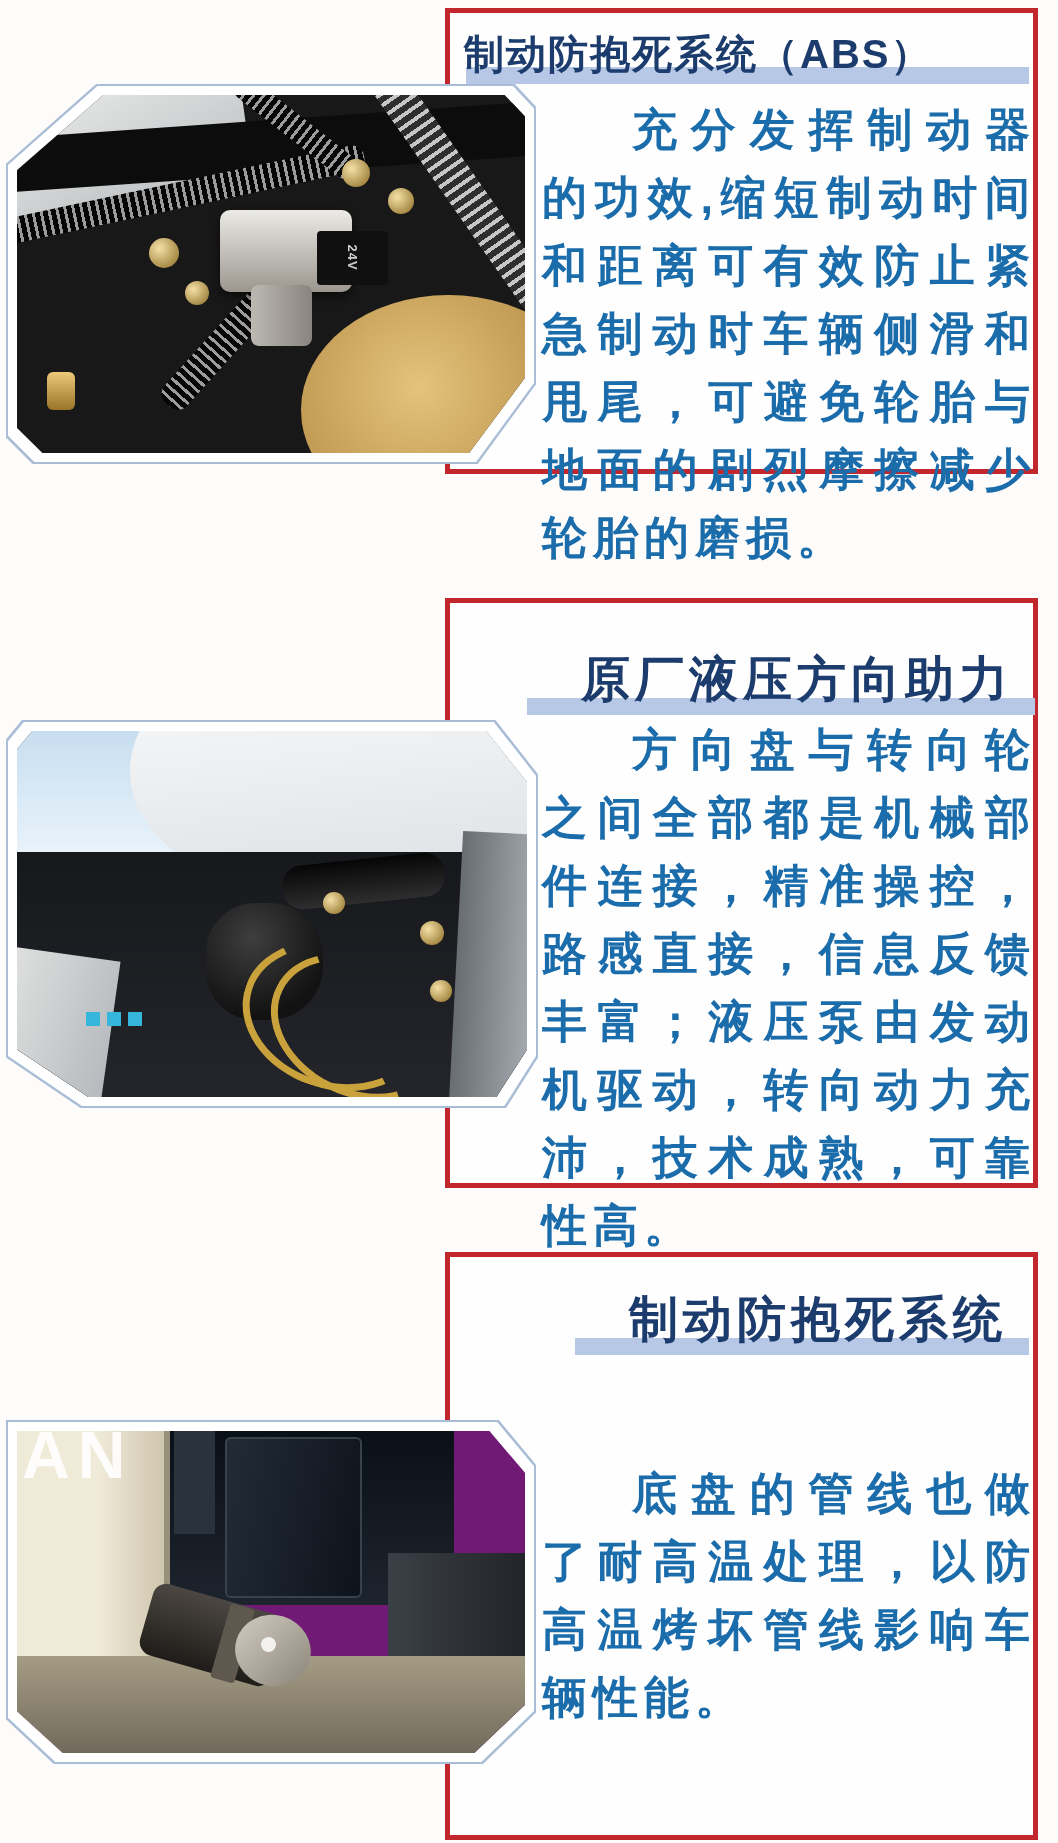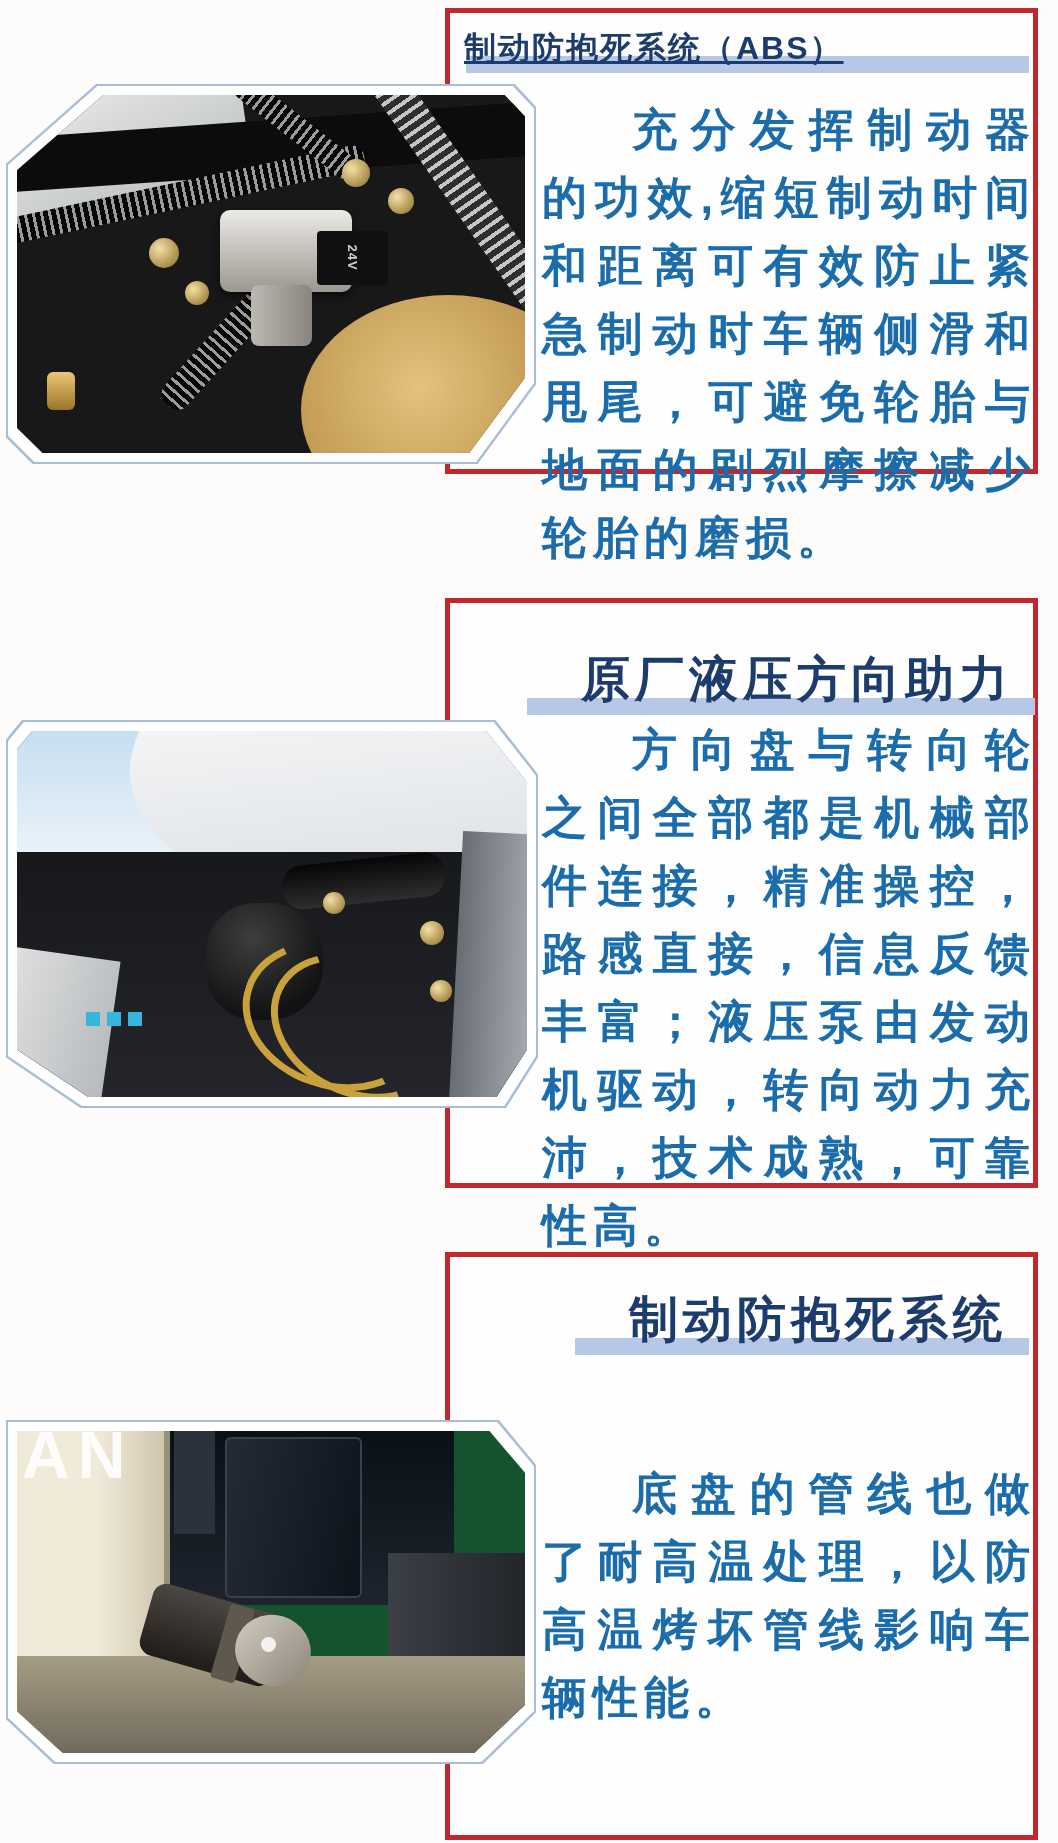--- a/index.html
+++ b/index.html
@@ -30,21 +30,21 @@
   .t1{padding:14px 10px 0 14px;text-align:left;}
   .t2{padding:44px 20px 0 0;display:flex;justify-content:flex-end;}
   .t3{padding:30px 26px 0 0;display:flex;justify-content:flex-end;}
   .chip{position:relative;display:inline-block;}
   .t1 .chip{display:block;}
   .title-txt{
     position:relative;z-index:2;
     font-weight:bold;color:#1c3c6e;
     white-space:nowrap;
   }
-  .t1 .title-txt{font-size:32px;letter-spacing:2px;text-decoration:underline;}
+  .t1 .title-txt{font-size:40px;letter-spacing:2px;}
   .t2 .title-txt,.t3 .title-txt{font-size:49px;letter-spacing:5px;margin-left:48px;}
   .band{
     position:absolute;z-index:1;
     height:17px;bottom:-2px;
     background:#b7c8e6;
   }
   .t1 .band{left:2px;right:-6px;}
   .t2 .band,.t3 .band{left:-6px;right:-22px;}
 
   
@@ -122,21 +122,21 @@
         border-radius:50%;}
   .a2-pipe1{left:44%;top:58%;width:34%;height:36%;transform:rotate(18deg);}
   .a2-pipe2{left:49%;top:62%;width:33%;height:34%;transform:rotate(26deg);}
   .a2-rail{right:-3%;top:28%;width:17%;height:74%;transform:rotate(3deg);
            background:linear-gradient(90deg,#686d73,#acb2b8);}
   .a2-br1{left:79%;top:52%;width:24px;height:24px;}
   .a2-br2{left:81%;top:68%;width:22px;height:22px;}
   .a2-br3{left:60%;top:44%;width:22px;height:22px;}
 
   
-  .p3 .art{background:#14532d;}
+  .p3 .art{background:#701a75;}
   .a3-tank{left:-2%;top:0;width:31%;height:102%;
            background:linear-gradient(90deg,#f0ead9 0 58%,#cfc6ae);
            border-right:6px solid #97907a;}
   .a3-wm{left:1%;top:-14px;color:rgba(255,255,255,.9);
          font-size:66px;font-weight:bold;letter-spacing:8px;}
   .a3-shadowtop{left:28%;top:0;width:58%;height:54%;
                 background:linear-gradient(180deg,#0a1017,#1d242d);}
   .a3-bracket{left:31%;top:0;width:8%;height:32%;background:#2a323c;}
   .a3-box{left:41%;top:2%;width:27%;height:50%;border-radius:6px;
           background:linear-gradient(100deg,#232b35,#0d131b);

